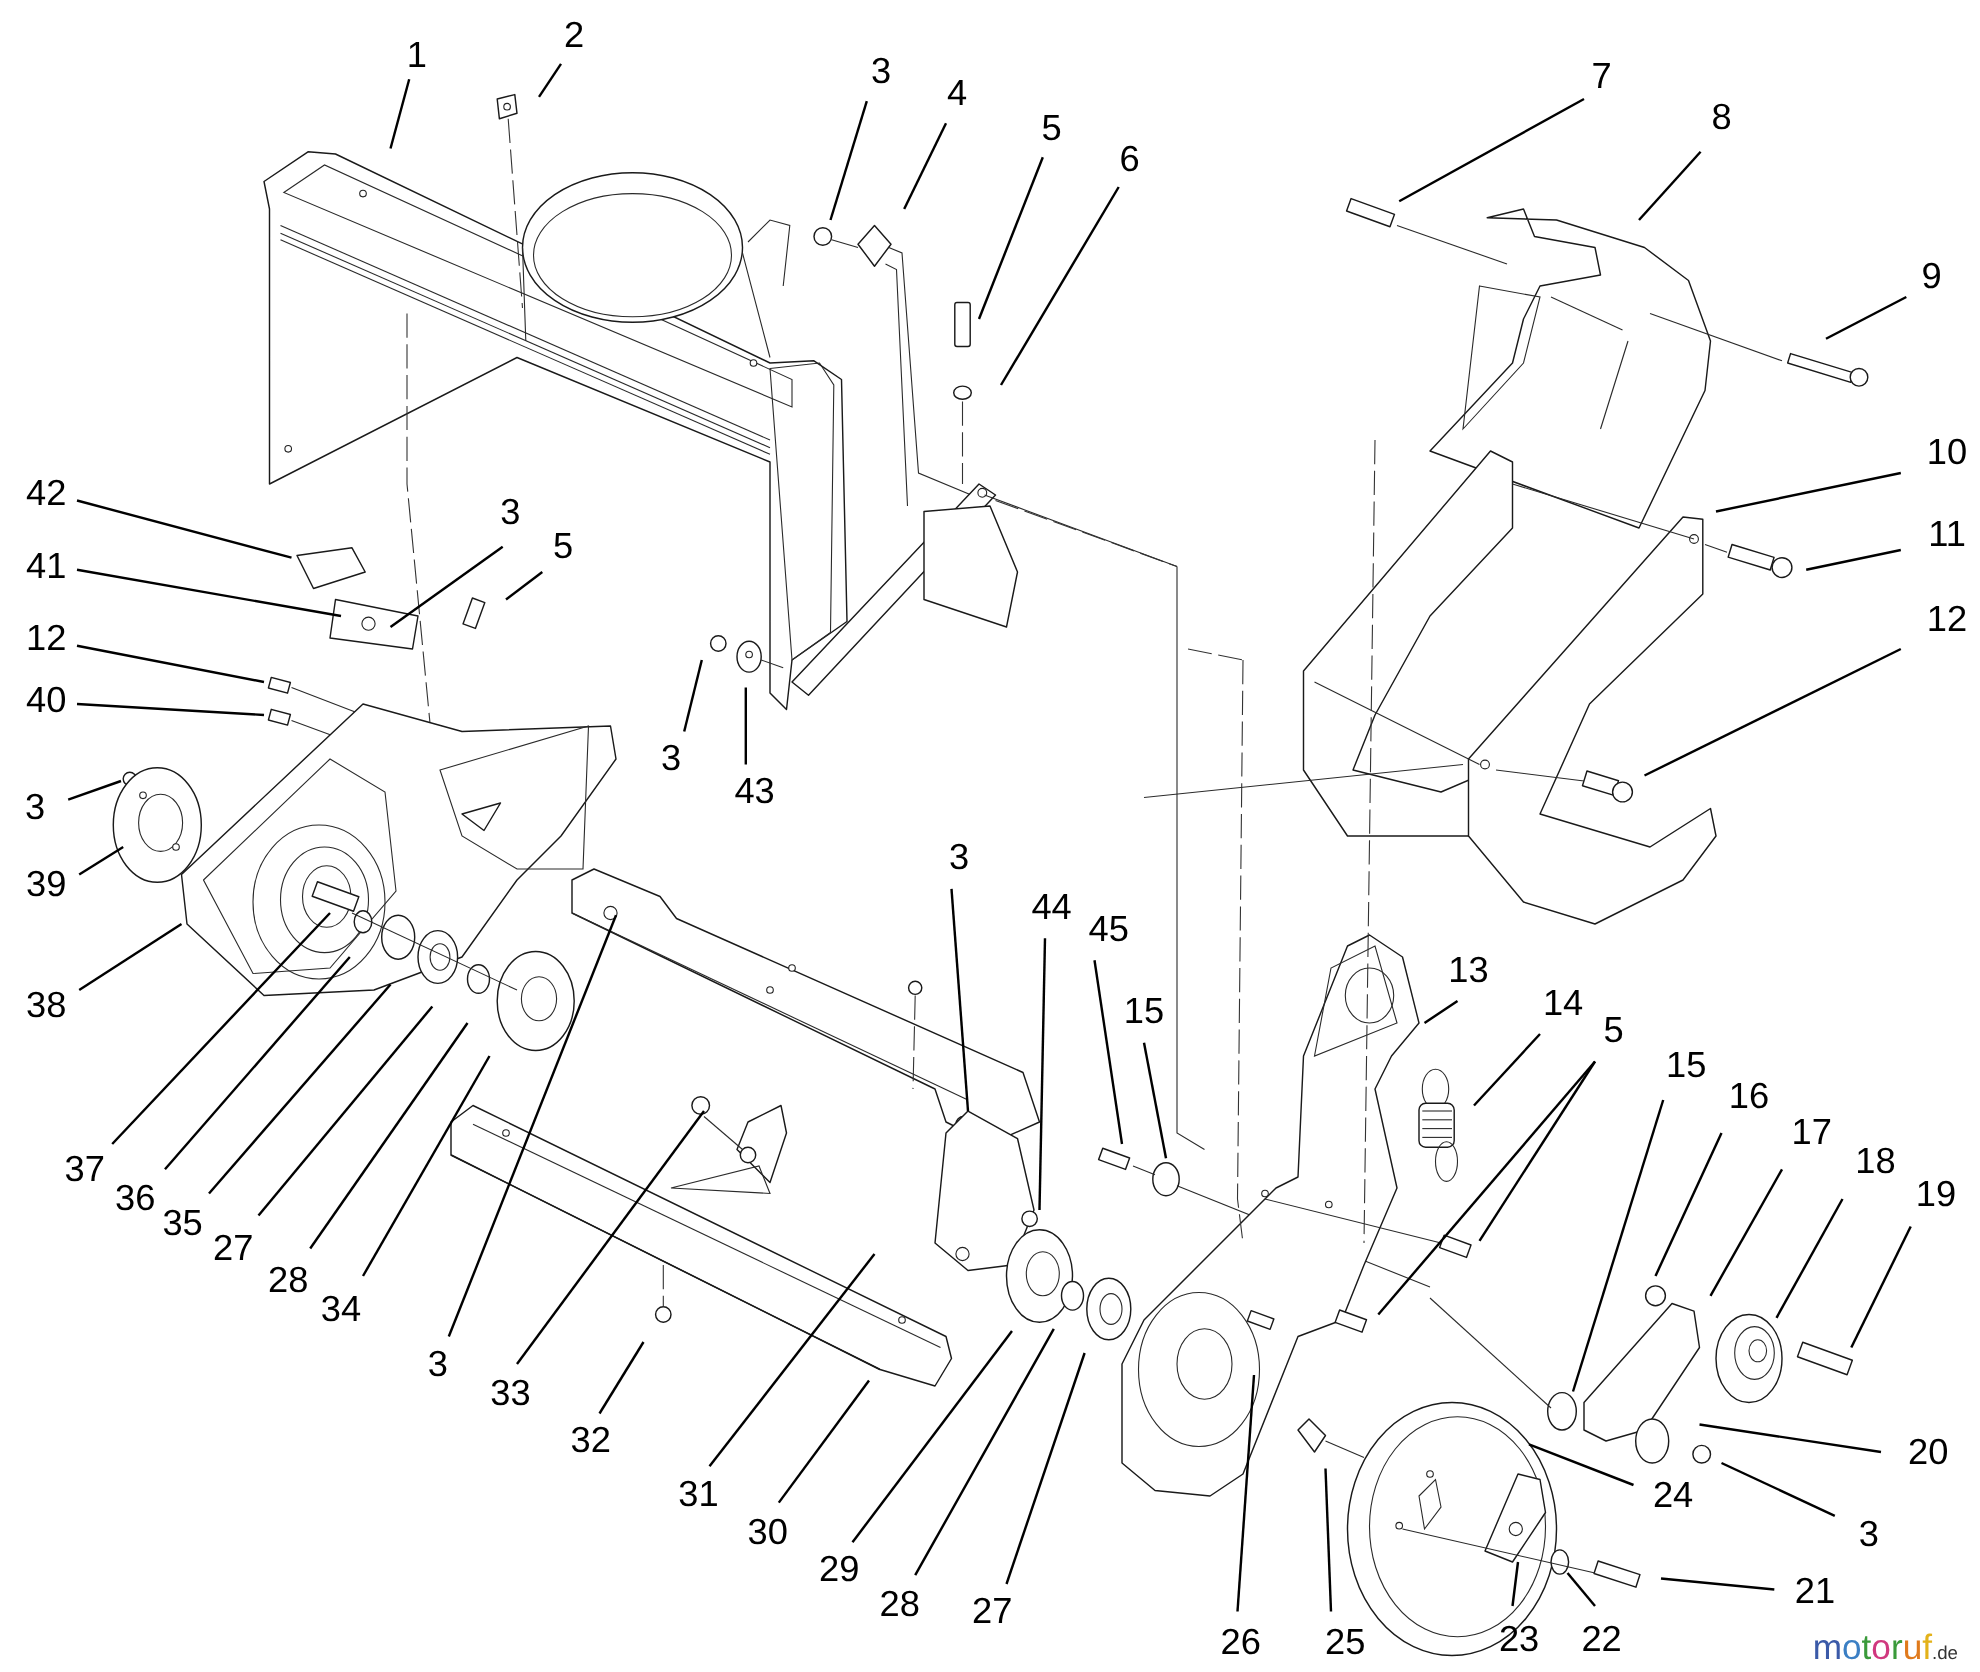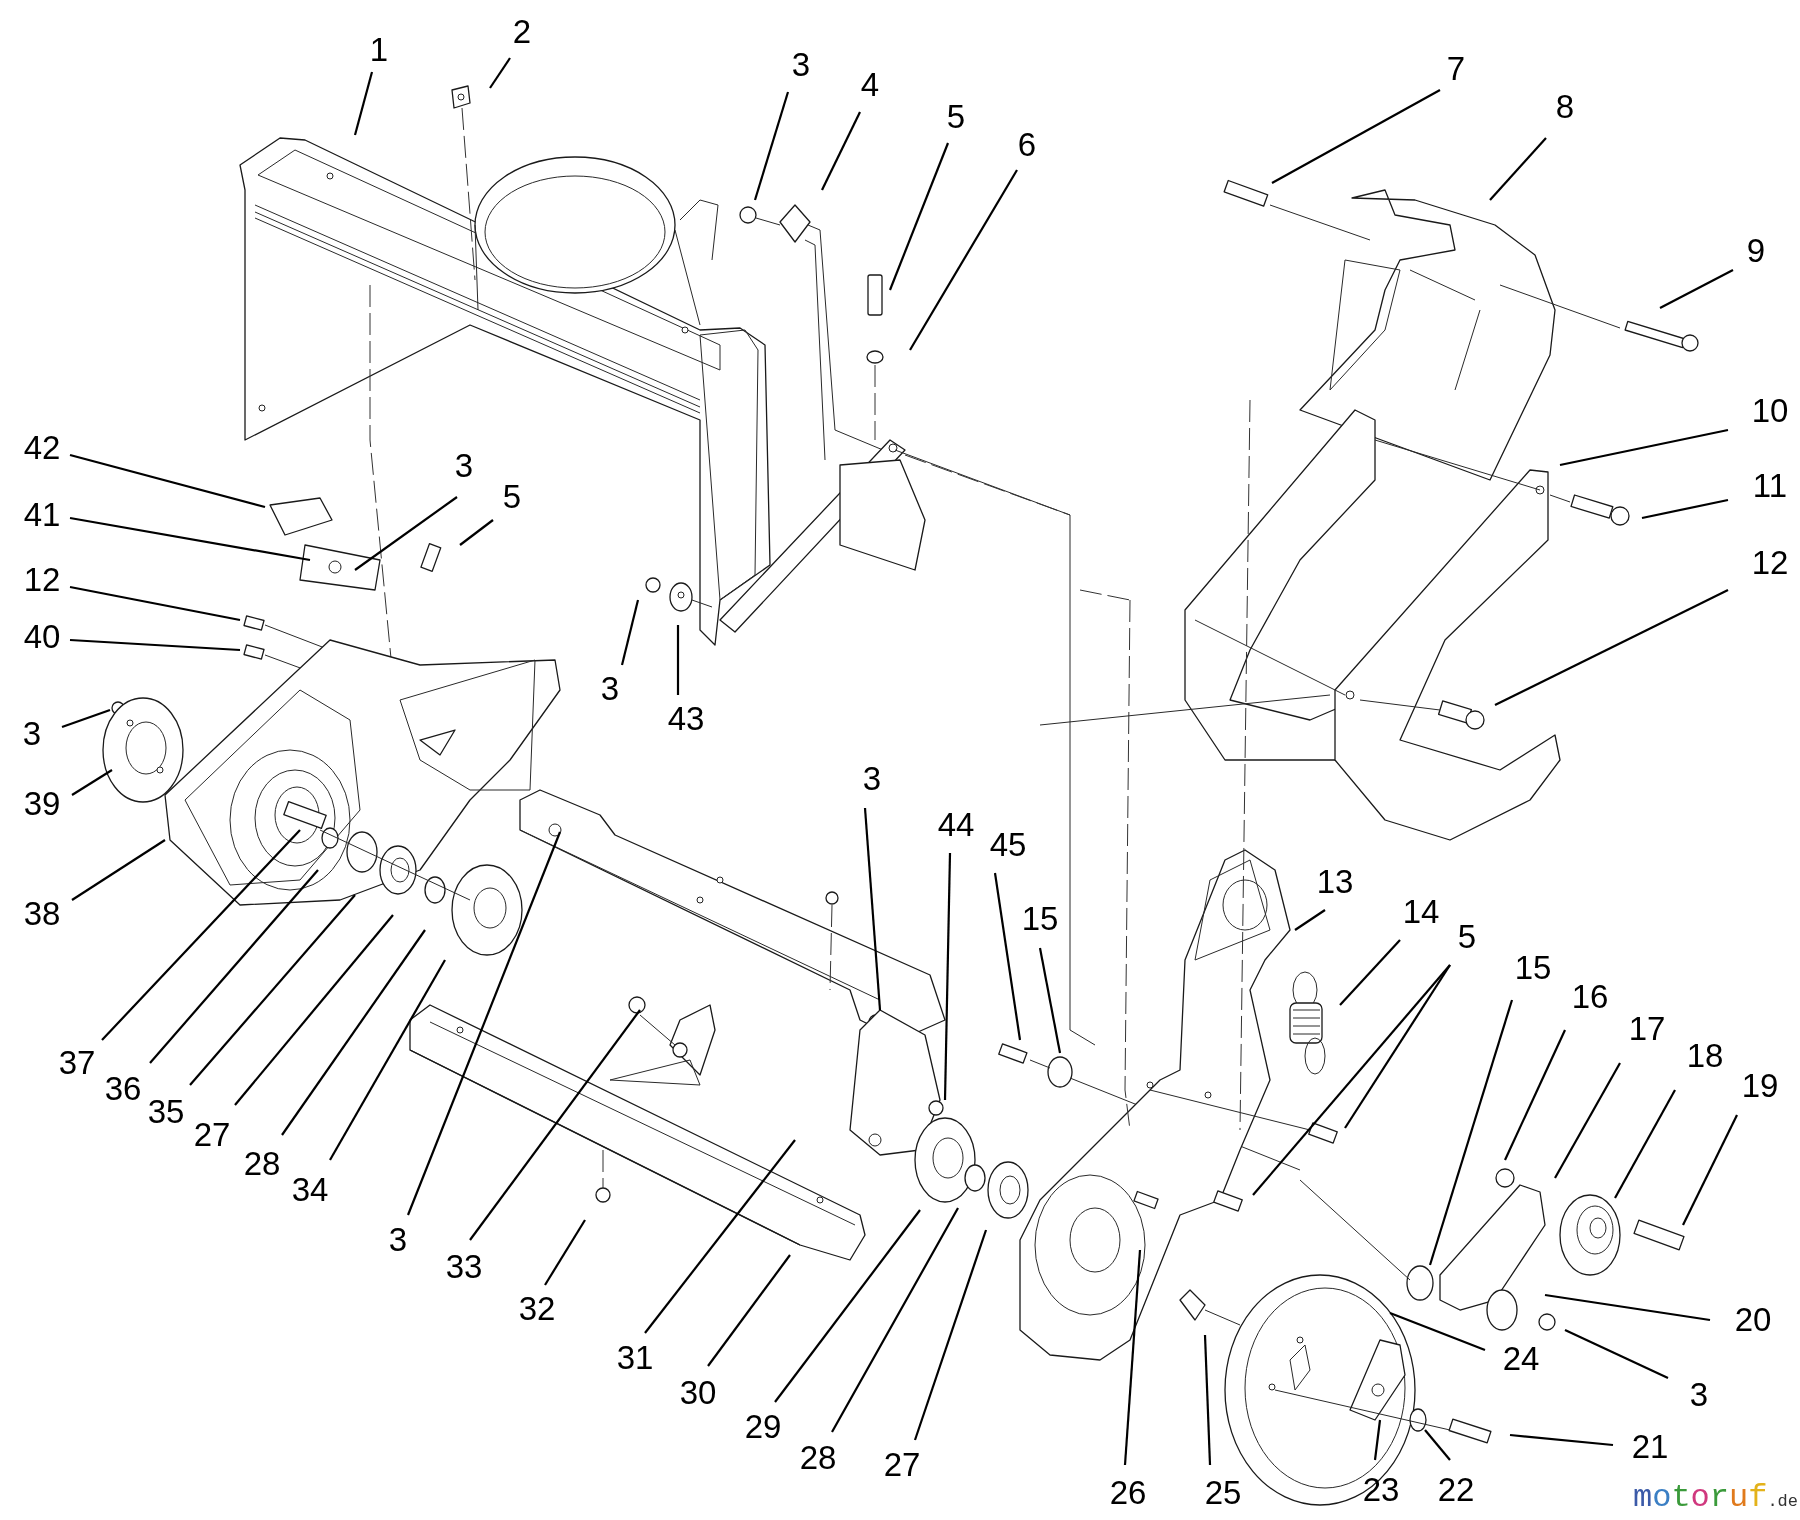--- a/index.html
+++ b/index.html
@@ -4,21 +4,21 @@
 <style>
   html, body { margin: 0; padding: 0; background: #ffffff; }
   body { width: 1800px; height: 1520px; overflow: hidden; position: relative; font-family: "Liberation Sans", sans-serif; }
   #diagram { position: absolute; left: 0; top: 0; width: 1800px; height: 1520px; }
   .part { fill: #ffffff; stroke: #1a1a1a; stroke-width: 1.3; stroke-linejoin: round; }
   .part-thin { fill: none; stroke: #2a2a2a; stroke-width: 1; }
   .dash { fill: none; stroke: #333; stroke-width: 1; stroke-dasharray: 22 6; }
   .leader { stroke: #000; stroke-width: 2.2; fill: none; }
   .hole { fill: #fff; stroke: #222; stroke-width: 1; }
   .callout { font-family: "Liberation Sans", sans-serif; font-size: 33px; fill: #000; text-anchor: middle; dominant-baseline: middle; }
-  #watermark { position: absolute; right: 2px; bottom: 4px; font-family: Liberation Mono, monospace; font-size: 32px; letter-spacing: 0px; }
+  #watermark { position: absolute; right: 20px; bottom: 4px; font-family: Liberation Sans, sans-serif; font-size: 32px; letter-spacing: 0px; }
   #watermark span { display: inline-block; }
   #watermark .tld { font-size: 17px; color: #333; }
 </style>
 </head>
 <body>
 
 <svg id="diagram" viewBox="0 0 1800 1520" xmlns="http://www.w3.org/2000/svg">
 
   <g>
     <polygon class="part" points="240,165 280,138 305,140 700,330 740,328 765,345 770,565 720,600 715,645 700,630 700,420 470,325 245,440 245,190"></polygon>

